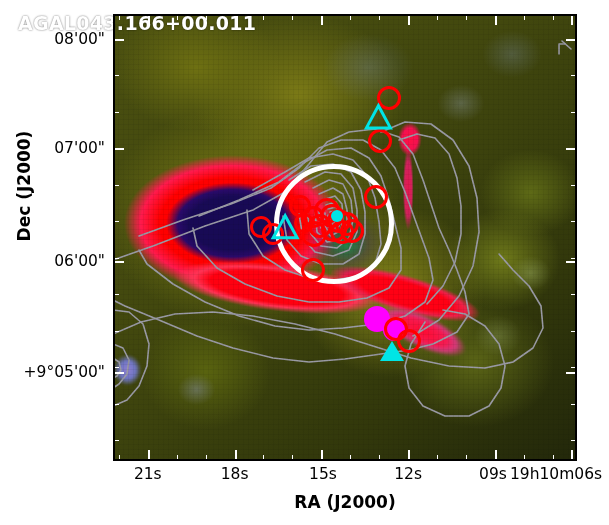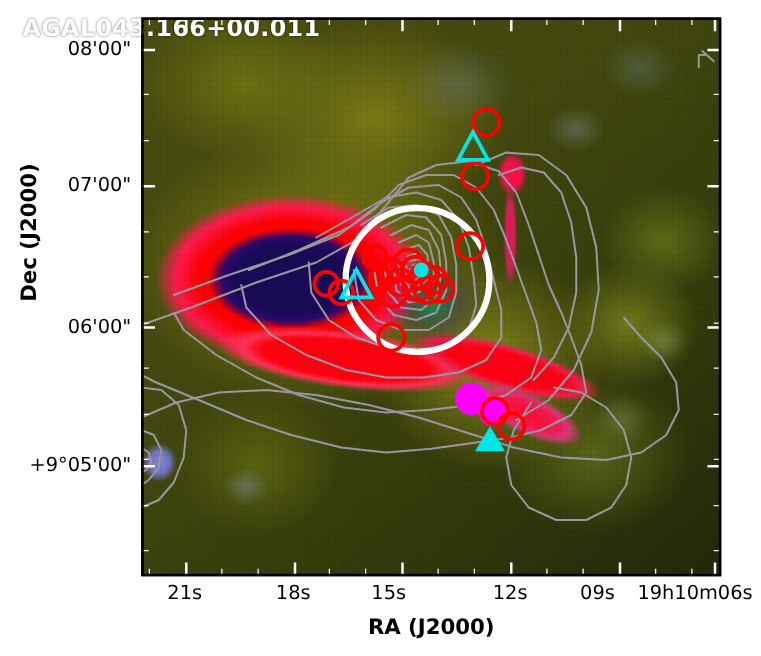--- a/index.html
+++ b/index.html
@@ -259,20 +259,20 @@
         <div class="tk" style="left: 458px; top: 426px; width: 6px; height: 1px;"></div>
       </div>
   </div>
   <div id="frame-border"></div>
 
   <div id="title">AGAL043.166+00.011</div>
 
   <div>
     <div class="xtick" style="left:147.8px">21s</div>
     <div class="xtick" style="left:234.6px">18s</div>
-    <div class="xtick" style="left:311px">15s</div>
+    <div class="xtick" style="left:323px">15s</div>
     <div class="xtick" style="left:408.1px">12s</div>
-    <div class="xtick" style="left:478px">09s</div>
+    <div class="xtick" style="left:493px">09s</div>
     <div class="xtick" style="left:556px">19h10m06s</div>
     <div id="xlabel">RA (J2000)</div>
   </div>
 
 </div>
 
 </body></html>

